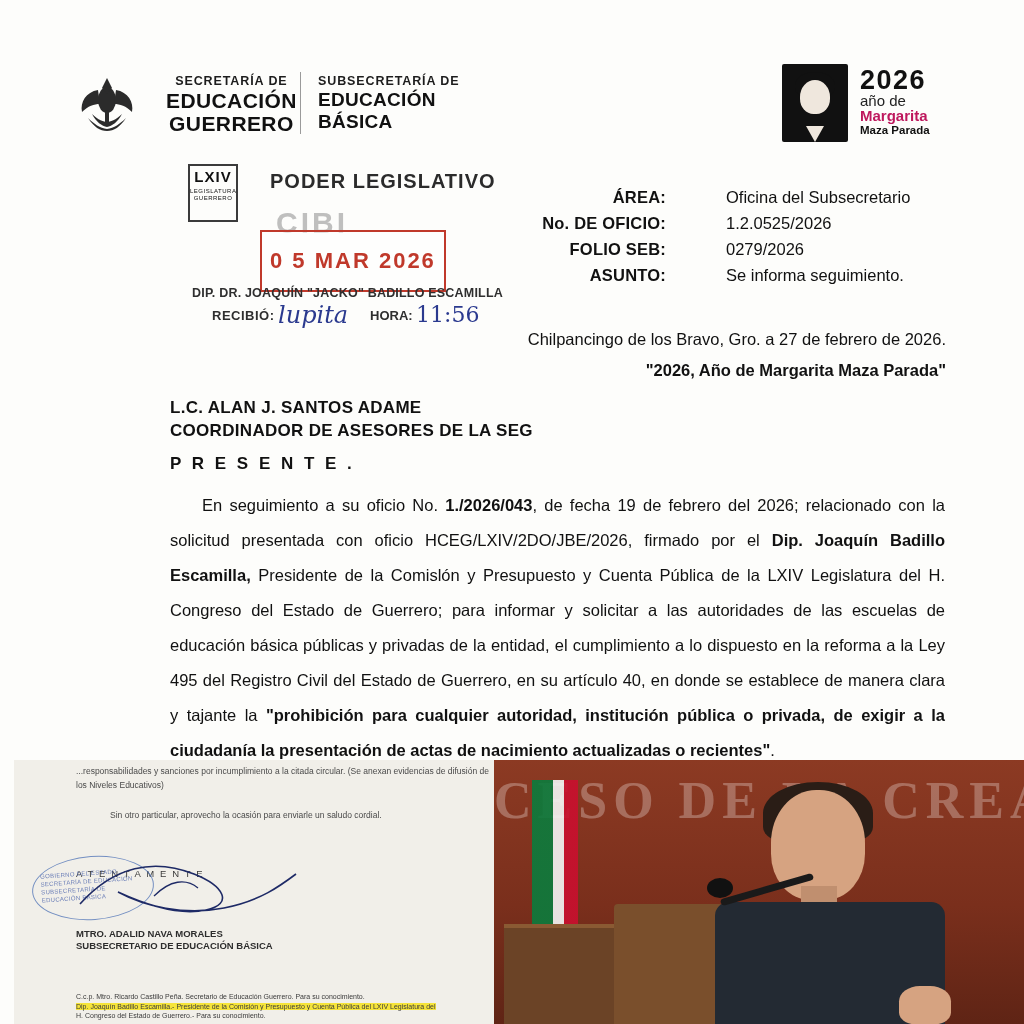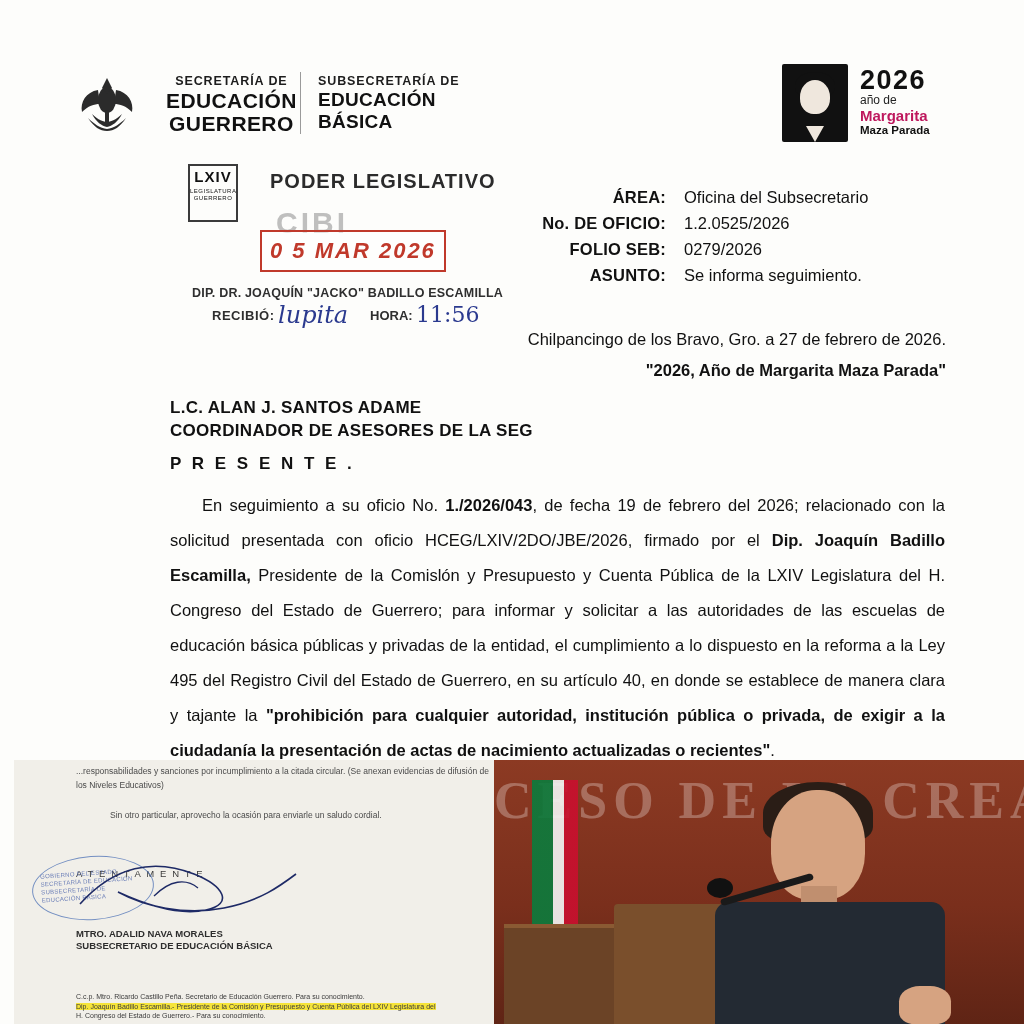--- a/index.html
+++ b/index.html
@@ -26,46 +26,46 @@
   .dept2 .lg{font-size:19px;font-weight:bold;letter-spacing:.3px;line-height:22px;color:#111;}
 
   
   .anniv{position:absolute;right:52px;top:30px;width:190px;height:80px;}
   .portrait{position:absolute;left:0;top:0;width:66px;height:78px;background:#111;border-radius:2px;overflow:hidden;}
   .portrait .face{position:absolute;left:50%;top:16px;transform:translateX(-50%);width:30px;height:34px;border-radius:50% 50% 45% 45%;background:#efe7dd;}
   .portrait .hair{position:absolute;left:50%;top:8px;transform:translateX(-50%);width:40px;height:26px;border-radius:50% 50% 40% 40%;background:#111;}
   .portrait .collar{position:absolute;left:50%;bottom:0;transform:translateX(-50%);width:18px;height:16px;background:#efe7dd;clip-path:polygon(50% 100%,0 0,100% 0);}
   .anniv-txt{position:absolute;left:78px;top:2px;}
   .anniv-year{font-size:27px;font-weight:bold;letter-spacing:1.5px;color:#111;line-height:28px;}
-  .anniv-sub{font-size:12px;color:#222;line-height:13px;}
+  .anniv-sub{font-size:15px;color:#222;line-height:13px;}
   .anniv-name{font-size:15px;font-weight:bold;color:#be185d;line-height:17px;}
   .anniv-name2{font-size:11.5px;font-weight:bold;color:#111;line-height:13px;}
 
   
   .stampwrap{position:absolute;left:188px;top:158px;width:320px;height:190px;}
   .poder{position:absolute;left:82px;top:12px;font-size:20px;font-weight:bold;letter-spacing:1px;color:#2b2b2b;
     font-family:"Liberation Sans", sans-serif;}
   .lxiv-box{position:absolute;left:0;top:6px;width:46px;height:54px;border:2px solid #3b3b3b;text-align:center;}
   .lxiv-box .t{font-size:15px;font-weight:bold;letter-spacing:1px;margin-top:2px;}
   .lxiv-box .l2{font-size:6px;line-height:7px;margin-top:3px;letter-spacing:.5px;}
   .lxiv-box .l3{font-size:6px;line-height:7px;letter-spacing:.5px;}
   .recibido{position:absolute;left:0px;top:48px;font-size:64px;font-weight:bold;letter-spacing:6px;color:#3d3d3d;opacity:.92;
     font-family:"Liberation Sans", sans-serif;}
   .recibido-faint{position:absolute;left:88px;top:48px;font-size:30px;letter-spacing:3px;color:#8d8d8d;opacity:.55;font-weight:bold;}
   .datebox{position:absolute;left:72px;top:72px;border:2px solid #c0392b;color:#c0392b;font-size:22px;font-weight:bold;
-    padding:6px 8px;letter-spacing:2px;background:rgba(255,255,255,.55);font-style:italic;}
+    padding:16px 8px;letter-spacing:2px;background:rgba(255,255,255,.55);}
   .dipline{position:absolute;left:4px;top:128px;font-size:12.5px;font-weight:bold;letter-spacing:.2px;color:#2f2f2f;white-space:nowrap;}
   .recibio{position:absolute;left:24px;top:150px;font-size:13px;font-weight:bold;color:#2f2f2f;letter-spacing:.5px;}
   .hand1{position:absolute;left:90px;top:143px;font-size:24px;color:#2b3a8f;font-family:"DejaVu Serif", serif;font-style:italic;}
   .hora{position:absolute;left:182px;top:150px;font-size:13px;font-weight:bold;color:#2f2f2f;}
   .hand2{position:absolute;left:228px;top:144px;font-size:22px;color:#2b3a8f;font-family:"DejaVu Serif", serif;}
 
   
   .meta{position:absolute;left:524px;top:186px;font-size:16.5px;color:#111;}
-  .meta .row{display:flex;margin-bottom:4px;line-height:22px;}
+  .meta .row{display:flex;margin-bottom:4px;line-height:22px;gap:42px;}
   .meta .k{width:142px;text-align:right;font-weight:bold;letter-spacing:.2px;}
   .meta .v{margin-left:18px;}
 
   
   .placedate{position:absolute;right:78px;top:330px;text-align:right;font-size:16.5px;}
   .placedate .l2{font-weight:bold;margin-top:12px;font-size:16.5px;}
 
   
   .addr{position:absolute;left:170px;top:396px;font-size:17px;font-weight:bold;line-height:23px;letter-spacing:.3px;}
   .addr .p{letter-spacing:3px;margin-top:10px;}

